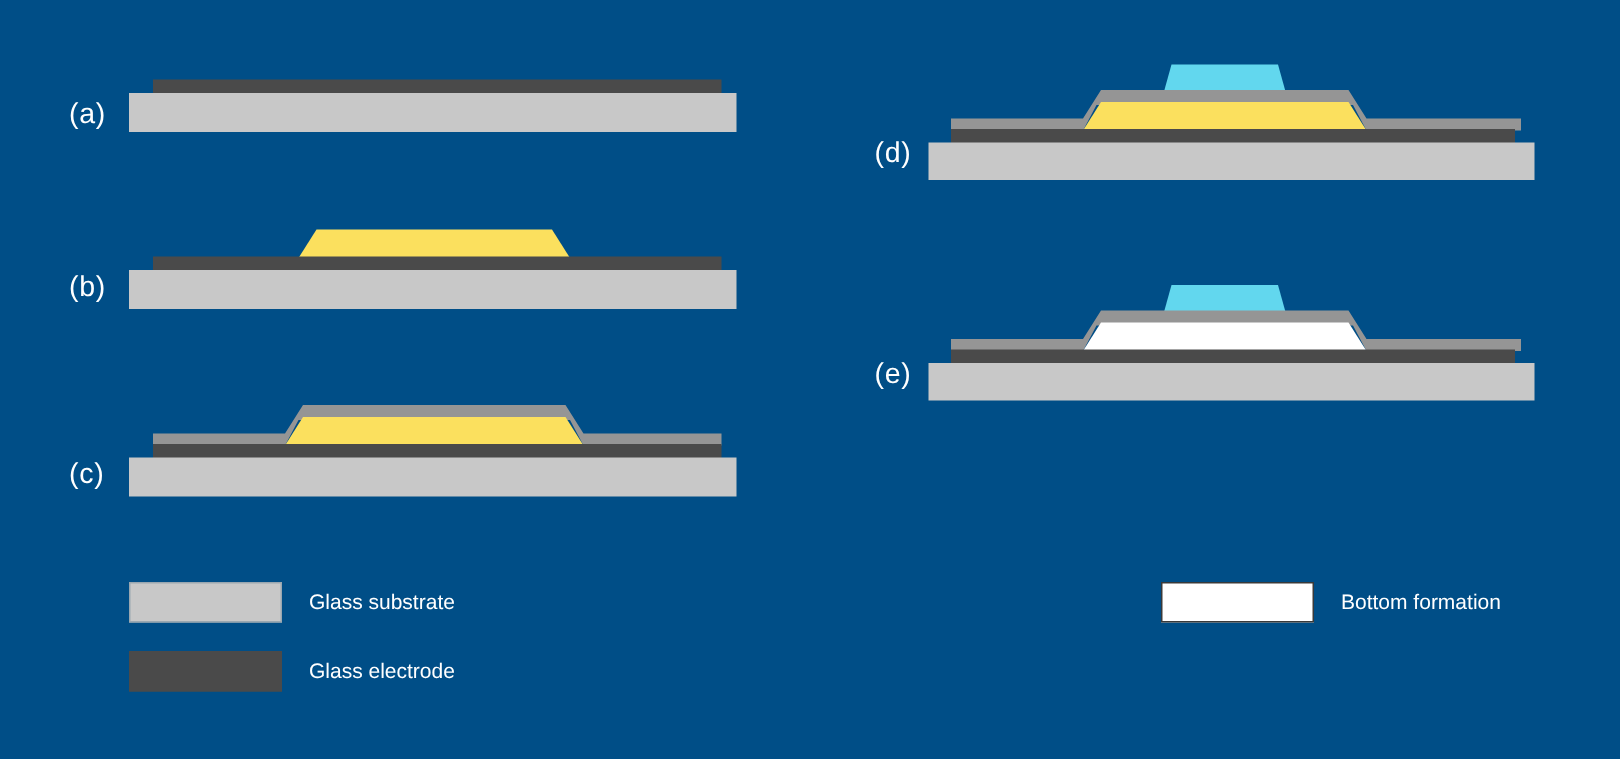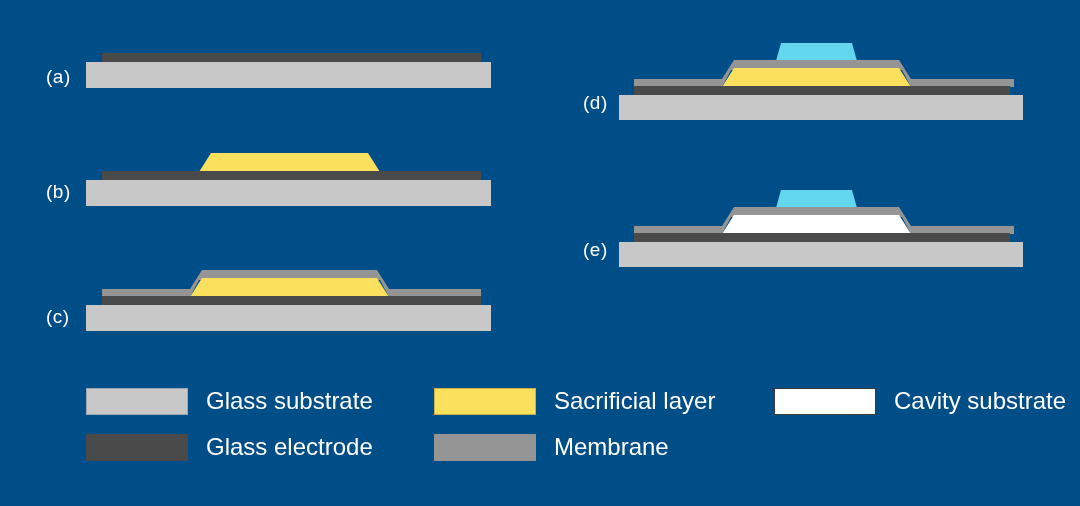--- a/index.html
+++ b/index.html
@@ -50,21 +50,21 @@
     align-items: center;
     height: 46px;
   }
   .swatch {
     width: 100px;
     height: 25px;
     flex: 0 0 auto;
   }
   .legend-text {
     color: #ffffff;
-    font-size: 24px;
+    font-size: 14px;
     margin-left: 18px;
     white-space: nowrap;
     font-family: "Liberation Sans", sans-serif;
   }
 </style>
 </head>
 <body>
 
 <div id="stage">
 
@@ -118,32 +118,22 @@
       <div class="legend-row">
         <div class="swatch" style="background:#C8C8C8; border:1px solid #9AA7B0;"></div>
         <div class="legend-text">Glass substrate</div>
       </div>
       <div class="legend-row">
         <div class="swatch" style="background:#4A4A4A; border:1px solid #4A4A4A;"></div>
         <div class="legend-text">Glass electrode</div>
       </div>
     </div>
 
-    <div class="legend-col" style="left:434px;">
-      <div class="legend-row">
-        <div class="swatch" style="background:#FBE05E; border:1px solid #C9B24A;"></div>
-        <div class="legend-text">Sacrificial layer</div>
-      </div>
-      <div class="legend-row">
-        <div class="swatch" style="background:#959595; border:1px solid #959595;"></div>
-        <div class="legend-text">Membrane</div>
-      </div>
-    </div>
 
     <div class="legend-col" style="left:774px;">
       <div class="legend-row">
         <div class="swatch" style="background:#FFFFFF; border:1px solid #3A3A3A;"></div>
-        <div class="legend-text">Cavity substrate</div>
+        <div class="legend-text">Bottom formation</div>
       </div>
     </div>
 
   </div>
 </div>
 
 </body></html>

